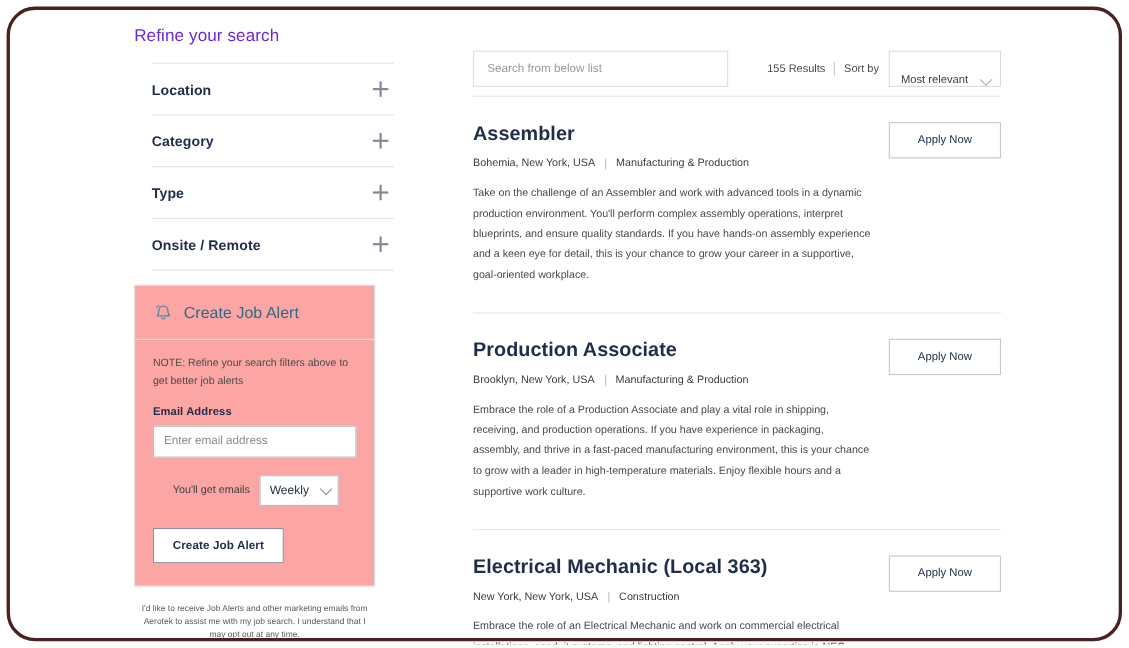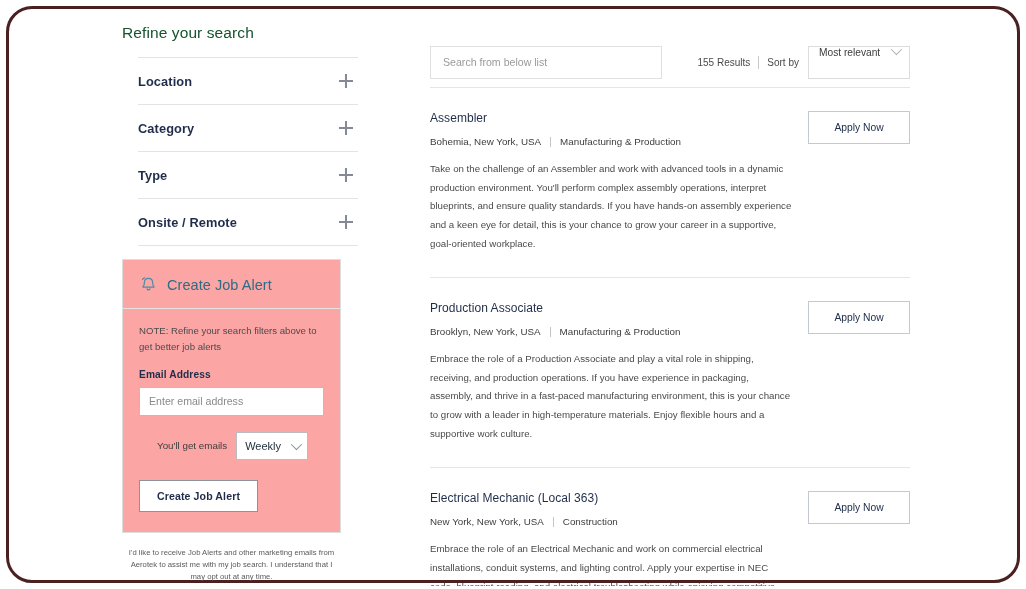--- a/index.html
+++ b/index.html
@@ -37,21 +37,21 @@
   
   .sidebar {
     position: absolute;
     left: 113px;
     top: 0px;
     width: 236px;
   }
 
   .refine-title {
     font-size: 15.5px;
-    color: #14532d;
+    color: #6d28d9;
     font-weight: 400;
     padding-top: 15px;
     padding-bottom: 15px;
     letter-spacing: 0.1px;
   }
 
   .filter-list {
     border-top: 1px solid #e3e3e3;
     margin-left: 16px;
   }
@@ -251,21 +251,21 @@
     color: #4a4a4a;
     padding: 0 9px 0 8px;
   }
 
   .sort-select {
     position: relative;
     width: 102px;
     height: 33px;
     border: 1px solid #dcdcdc;
     display: flex;
-    align-items: flex-start;
+    align-items: flex-end;
     padding: 0 10px;
     cursor: pointer;
     background: #fff;
   }
   .sort-value { font-size: 10.2px; color: #3c3c3c; }
   .chev2 {
     position: absolute;
     right: 10px;
     width: 8px; height: 8px;
     border-right: 1.3px solid #b0b0b0;
@@ -280,23 +280,23 @@
     align-items: flex-start;
     border-top: 1px solid #e6e6e6;
     padding-top: 23px;
     padding-bottom: 24px;
   }
   .job:first-of-type { border-top: 1px solid #e6e6e6; }
 
   .job-info { width: 362px; }
 
   .job-title {
-    font-size: 12px;
+    font-size: 18px;
     color: #1f2d4a;
-    font-weight: 400;
+    font-weight: 700;
     letter-spacing: 0.05px;
     margin-bottom: 11px;
   }
 
   .job-meta {
     font-size: 9.8px;
     color: #3d3d3d;
     margin-bottom: 13px;
     display: flex;
     align-items: center;

